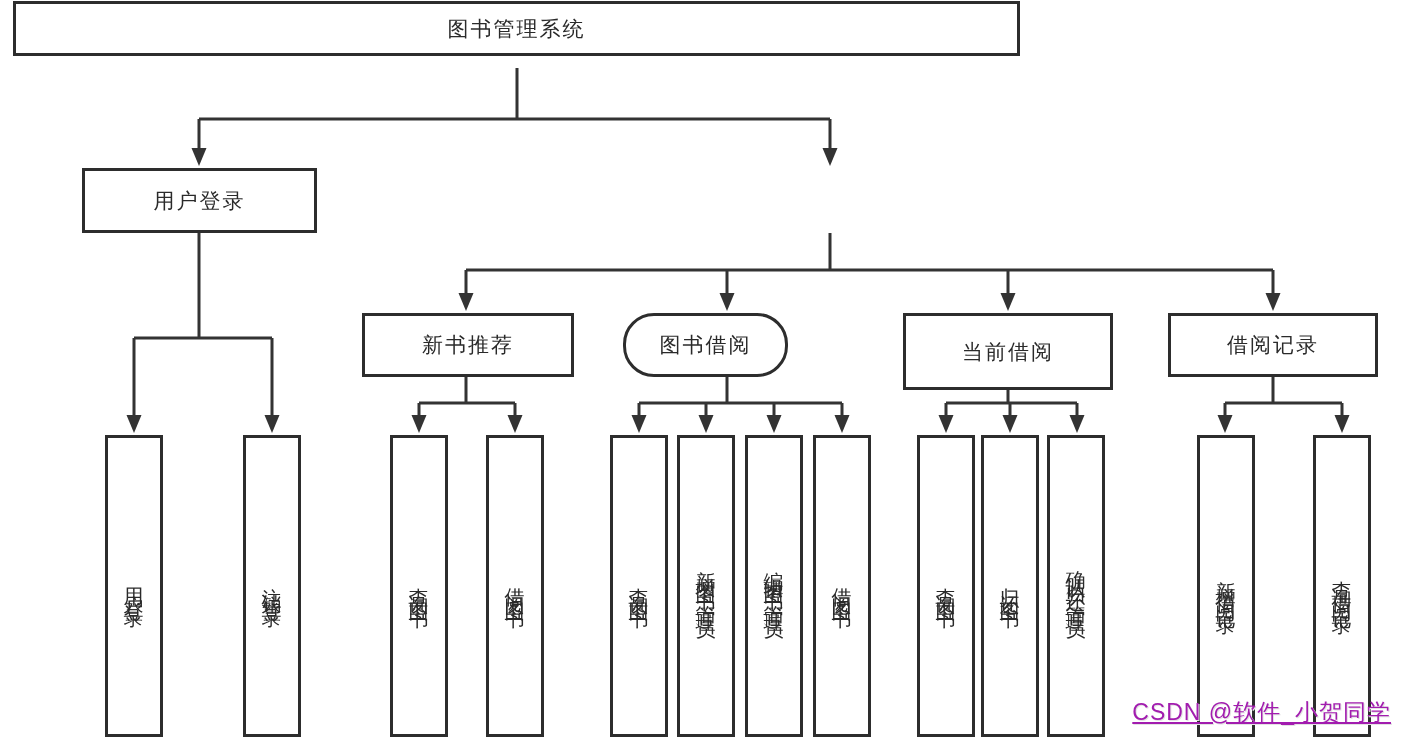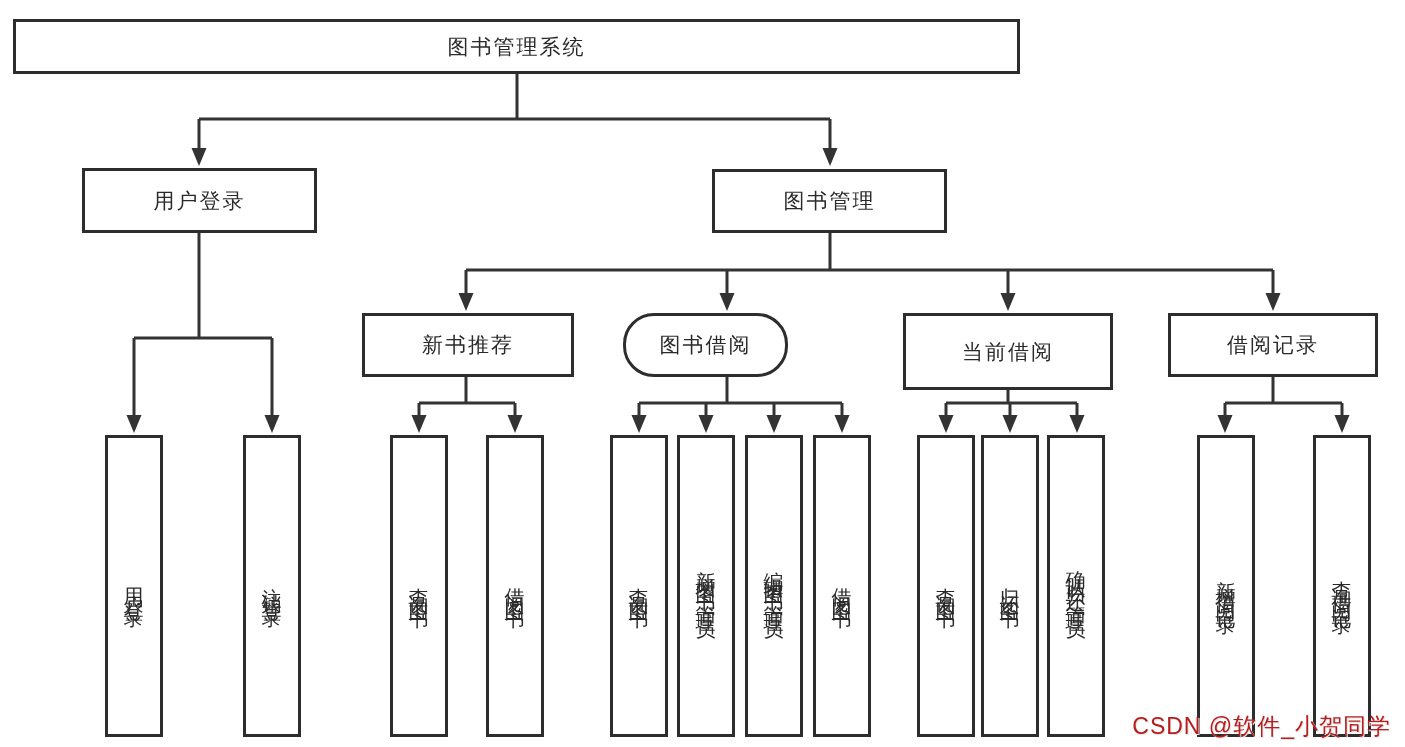--- a/index.html
+++ b/index.html
@@ -14,23 +14,24 @@
     position:absolute;box-sizing:border-box;border:3px solid #2d2d2d;background:#ffffff;
     display:flex;align-items:center;justify-content:center;
     font-size:21px;letter-spacing:2px;line-height:1.2;white-space:nowrap;
   }
   .v{
     writing-mode:vertical-rl;text-orientation:mixed;
     top:435px;height:302px;width:58px;
     font-size:20px;letter-spacing:7px;line-height:1;white-space:normal;
   }
   .watermark{
-    position:absolute;right:14px;bottom:5px;z-index:5;
-    font-size:23px;letter-spacing:1px;color:#b91c1c;
+    position:absolute;right:14px;bottom:19px;z-index:5;
+    font-size:23px;letter-spacing:1px;color:#a21caf;
     text-shadow:1px 1px 0 #e3e3e3;
+    text-decoration:underline;
   }
 </style>
 </head>
 <body>
 
 <div class="stage">
 
   <svg class="wires" viewBox="0 0 1405 747">
 
     <path d="M517 68 V119 M199 119 H830 M199 119 V151 M830 119 V151"></path>
@@ -60,24 +61,23 @@
     <path d="M1008 377 V403 M946 403 H1077 M946 403 V419 M1010 403 V419 M1077 403 V419"></path>
     <polygon points="938.5,415 953.5,415 946,433"></polygon>
     <polygon points="1002.5,415 1017.5,415 1010,433"></polygon>
     <polygon points="1069.5,415 1084.5,415 1077,433"></polygon>
 
     <path d="M1273 377 V403 M1225 403 H1342 M1225 403 V419 M1342 403 V419"></path>
     <polygon points="1217.5,415 1232.5,415 1225,433"></polygon>
     <polygon points="1334.5,415 1349.5,415 1342,433"></polygon>
   </svg>
 
-  <div class="box" style="left:13px;top:19px;width:1007px;height:55px;">图书管理系统</div>
+  <div class="box" style="left:13px;top:1px;width:1007px;height:55px;">图书管理系统</div>
 
   <div class="box" style="left:82px;top:168px;width:235px;height:65px;">用户登录</div>
-  <div class="box" style="left:712px;top:169px;width:235px;height:64px;">图书管理</div>
 
   <div class="box" style="left:362px;top:313px;width:212px;height:64px;">新书推荐</div>
   <div class="box" style="left:623px;top:313px;width:165px;height:64px;border-radius:31px;">图书借阅</div>
   <div class="box" style="left:903px;top:313px;width:210px;height:77px;">当前借阅</div>
   <div class="box" style="left:1168px;top:313px;width:210px;height:64px;">借阅记录</div>
 
   <div class="box v" style="left:105px;">用户登录</div>
   <div class="box v" style="left:243px;">注销登录</div>
 
   <div class="box v" style="left:390px;">查询图书</div>

